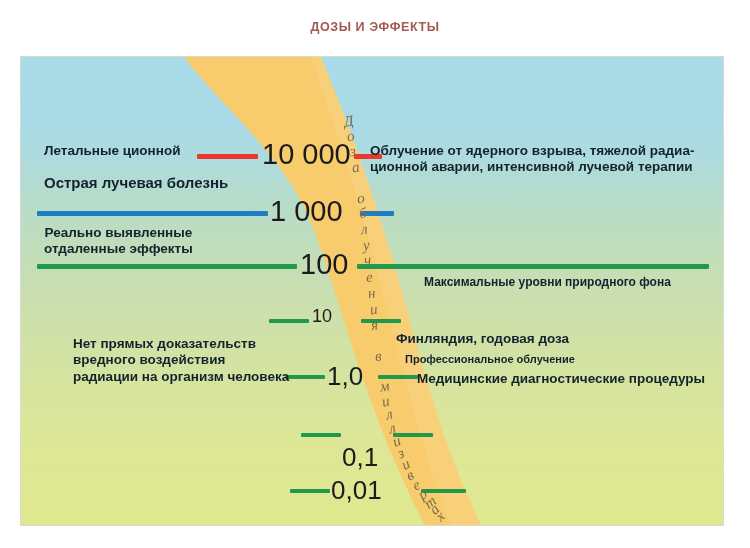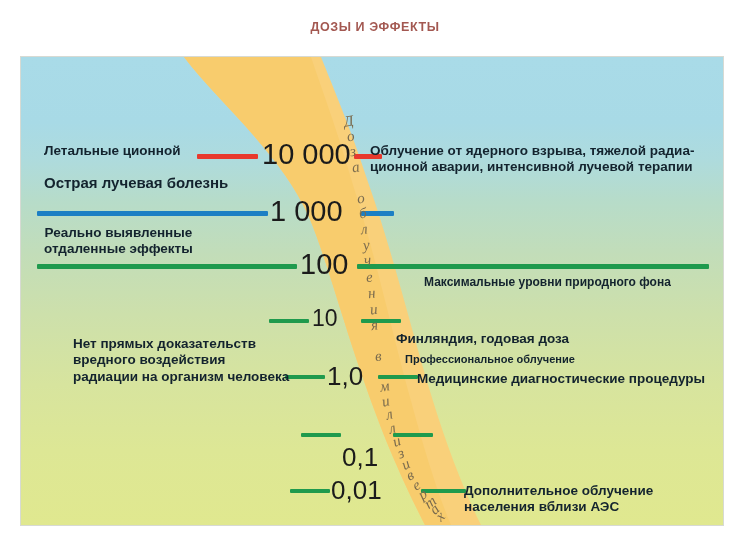--- a/index.html
+++ b/index.html
@@ -145,21 +145,21 @@
 отдаленные эффекты</div>
     <div class="row" style="top:209px;">
       <div class="rule" style="left:16px; top:-2px; width:260px; background:#1f9a4d;"></div>
       <div class="num" style="left:279px; top:-16px; font-size:29px;">100</div>
       <div class="rule" style="left:336px; top:-2px; width:352px; background:#1f9a4d;"></div>
     </div>
     <div class="lbl" style="left:403px; top:218px; font-size:12px;">Максимальные уровни природного фона</div>
 
     <div class="row" style="top:264px;">
       <div class="rule thin" style="left:248px; top:-2px; width:40px; background:#1f9a4d;"></div>
-      <div class="num" style="left:291px; top:-14px; font-size:23px;">10</div>
+      <div class="num" style="left:291px; top:-14px; font-size:18px;">10</div>
       <div class="rule thin" style="left:340px; top:-2px; width:40px; background:#1f9a4d;"></div>
     </div>
     <div class="lbl" style="left:375px; top:274px; font-size:13.5px;">Финляндия, годовая доза</div>
 
     <div class="row" style="top:320px;">
       <div class="rule thin" style="left:264px; top:-2px; width:40px; background:#1f9a4d;"></div>
       <div class="num" style="left:306px; top:-14px; font-size:26px;">1,0</div>
       <div class="rule thin" style="left:357px; top:-2px; width:40px; background:#1f9a4d;"></div>
     </div>
     <div class="lbl" style="left:384px; top:296px; font-size:11px;text-align:right;">Профессиональное облучение</div>
@@ -172,22 +172,20 @@
       <div class="rule thin" style="left:280px; top:-2px; width:40px; background:#1f9a4d;"></div>
       <div class="num" style="left:321px; top:-14px; font-size:26px;margin-top:23px;">0,1</div>
       <div class="rule thin" style="left:372px; top:-2px; width:40px; background:#1f9a4d;"></div>
     </div>
 
     <div class="row" style="top:434px;">
       <div class="rule thin" style="left:269px; top:-2px; width:40px; background:#1f9a4d;"></div>
       <div class="num" style="left:310px; top:-14px; font-size:26px;">0,01</div>
       <div class="rule thin" style="left:400px; top:-2px; width:45px; background:#1f9a4d;"></div>
     </div>
-    <div class="lbl" style="left:443px; top:426px; font-size:13.5px;">Дополнительное облучение
-населения вблизи АЭС</div>
 
     <div class="row" style="top:491px;">
       
       
       
     </div>
 
     <div id="axis-caption">
         <span class="vchar" style="left: 323.3px; top: 57.3667px; transform: rotate(-10.008deg);">Д</span>
         <span class="vchar" style="left: 325.9px; top: 72.1px; transform: rotate(-10.008deg);">о</span>

